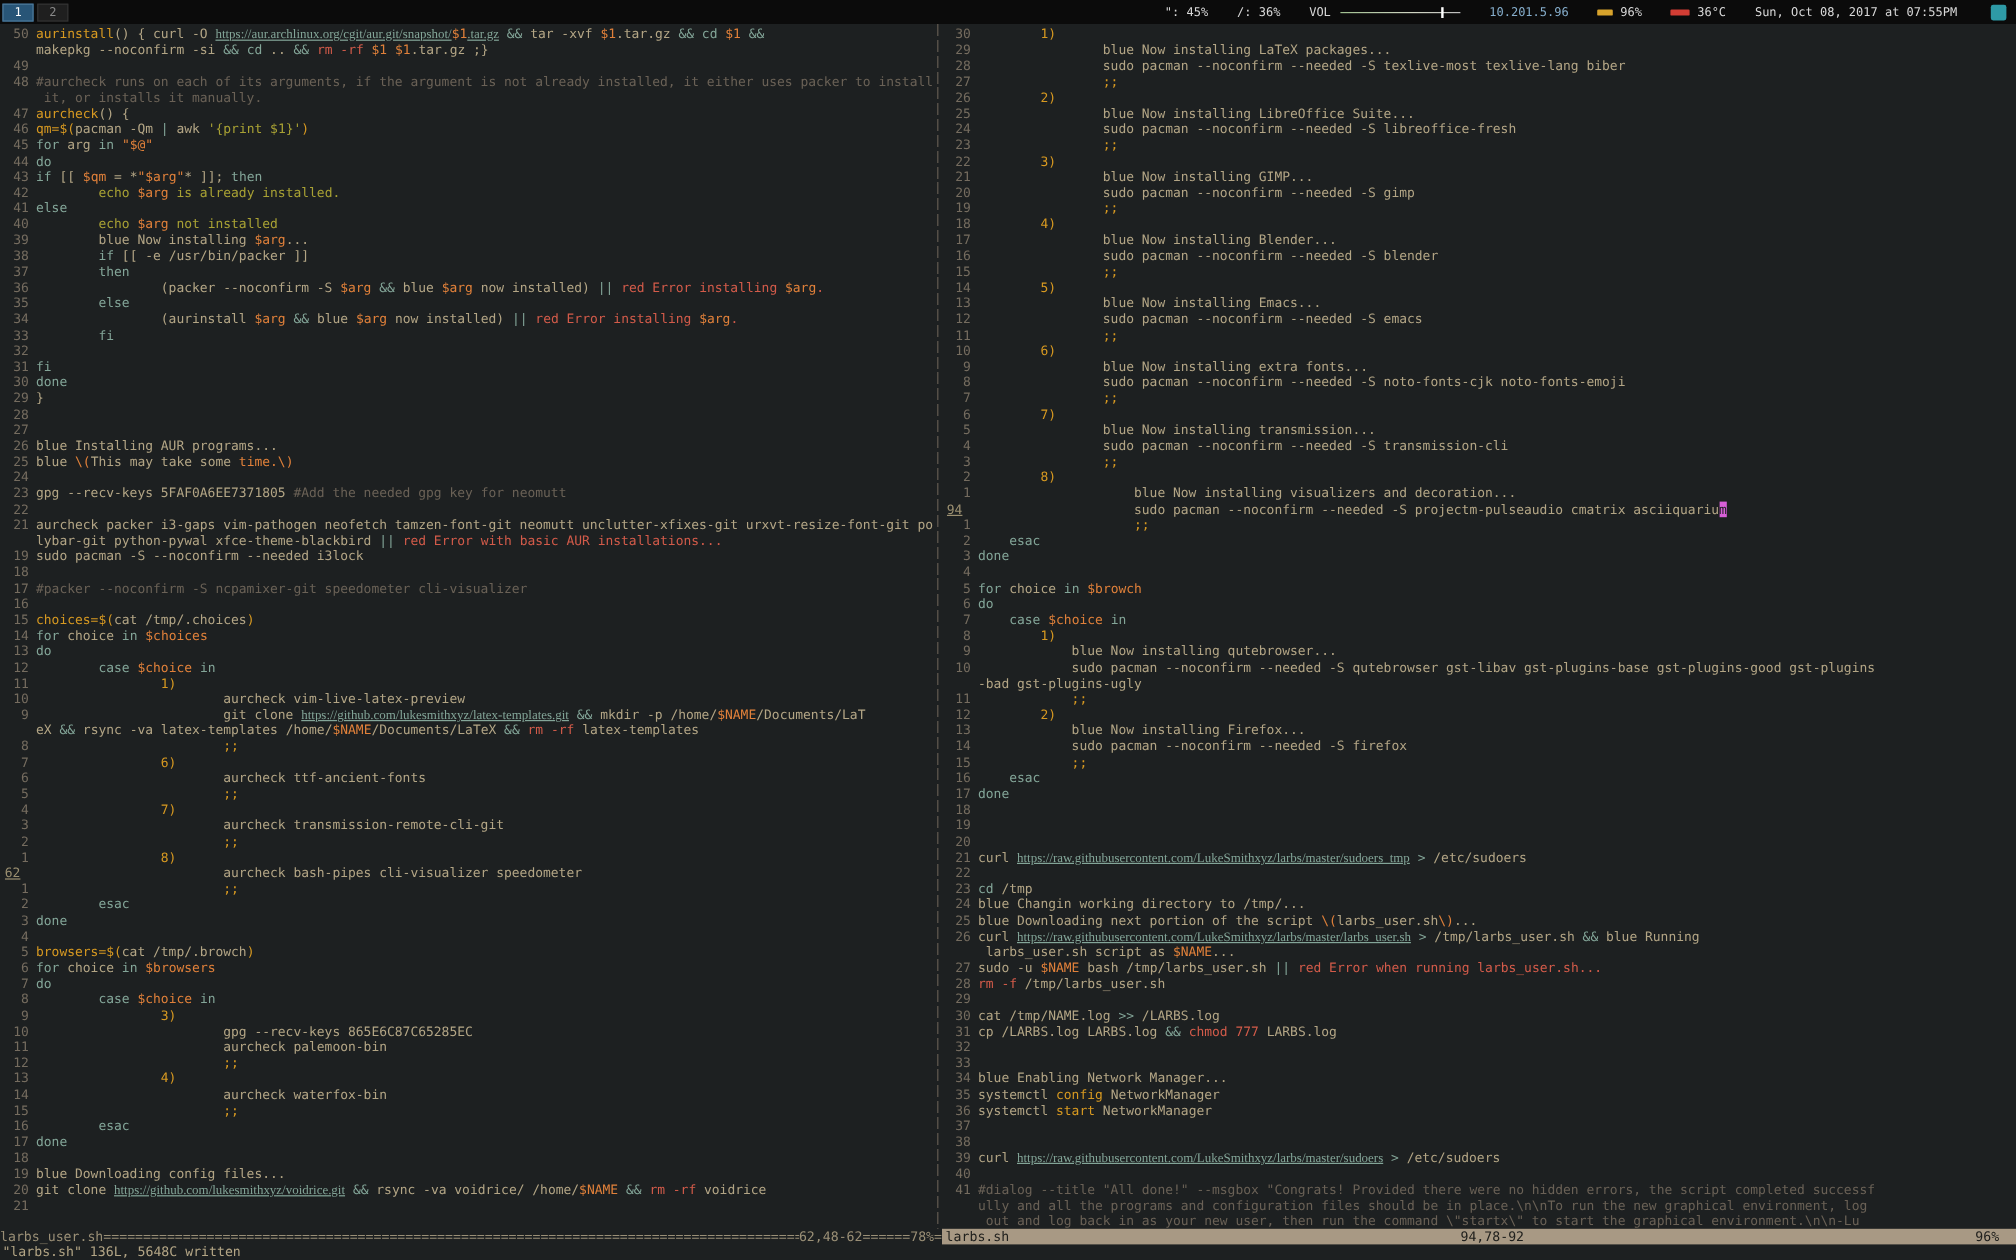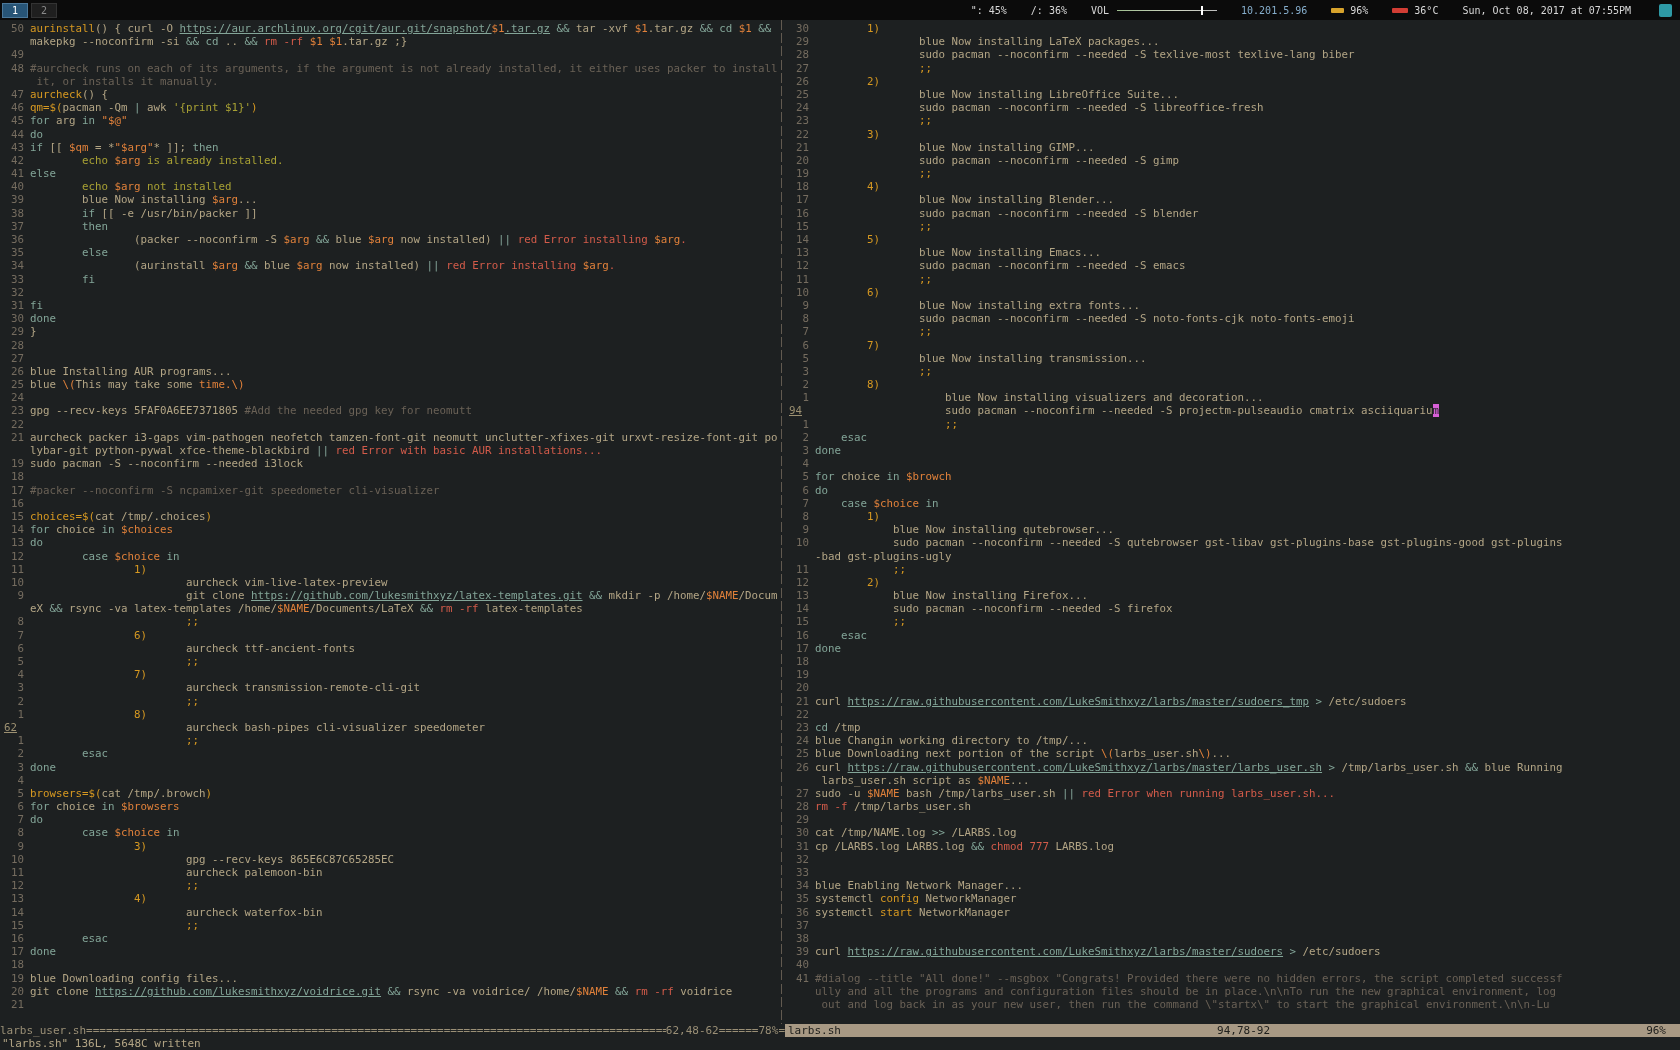--- a/index.html
+++ b/index.html
@@ -37,21 +37,21 @@
   .ln{display:inline-block;width:20px;margin-right:6px;text-align:right;color:#756c5f;}
   .ln.cur{text-align:left;width:23px;margin-right:3px;color:#9c9071;text-decoration:underline;}
 
   .s-f{color:#b3a585;}
   .s-c{color:#6a6156;}
   .s-k{color:#83a598;}
   .s-o{color:#e0803a;}
   .s-y{color:#d79921;}
   .s-g{color:#a8a134;}
   .s-r{color:#d35b4a;}
-  .s-u{color:#83a598;text-decoration:underline;}
+  .s-u{color:#83a598;text-decoration:underline;font-family:Liberation Serif, serif;}
   .s-x{background:#d75fd7;color:#1d2021;}
 
   
   .statusline{position:absolute;left:0;right:0;bottom:13px;height:13px;line-height:13px;
     display:flex;font-size:11px;white-space:pre;}
   .stl-left{width:785px;display:flex;overflow:hidden;color:#9a8f76;}
   .stl-left .fill{flex:1 1 0;min-width:0;overflow:hidden;}
   .stl-right{flex:1;display:flex;background:#a89984;color:#20201d;padding:0 14px 0 3px;}
   .stl-right .sp{flex:1;}
   .cmdline{position:absolute;left:2px;right:0;bottom:0;height:13px;line-height:13px;
@@ -188,20 +188,21 @@
       <div class="row"><span class="ln">14</span><span class="s-f">        </span><span class="s-y">5)</span></div>
       <div class="row"><span class="ln">13</span><span class="s-f">                blue Now installing Emacs...</span></div>
       <div class="row"><span class="ln">12</span><span class="s-f">                sudo pacman --noconfirm --needed -S emacs</span></div>
       <div class="row"><span class="ln">11</span><span class="s-f">                </span><span class="s-y">;;</span></div>
       <div class="row"><span class="ln">10</span><span class="s-f">        </span><span class="s-y">6)</span></div>
       <div class="row"><span class="ln">9</span><span class="s-f">                blue Now installing extra fonts...</span></div>
       <div class="row"><span class="ln">8</span><span class="s-f">                sudo pacman --noconfirm --needed -S noto-fonts-cjk noto-fonts-emoji</span></div>
       <div class="row"><span class="ln">7</span><span class="s-f">                </span><span class="s-y">;;</span></div>
       <div class="row"><span class="ln">6</span><span class="s-f">        </span><span class="s-y">7)</span></div>
       <div class="row"><span class="ln">5</span><span class="s-f">                blue Now installing transmission...</span></div>
+      <div class="row"><span class="ln">4</span><span class="s-f">                sudo pacman --noconfirm --needed -S transmission-cli</span></div>
       <div class="row"><span class="ln">3</span><span class="s-f">                </span><span class="s-y">;;</span></div>
       <div class="row"><span class="ln">2</span><span class="s-f">        </span><span class="s-y">8)</span></div>
       <div class="row"><span class="ln">1</span><span class="s-f">                    blue Now installing visualizers and decoration...</span></div>
       <div class="row"><span class="ln cur">94</span><span class="s-f">                    sudo pacman --noconfirm --needed -S projectm-pulseaudio cmatrix asciiquariu</span><span class="s-x">m</span></div>
       <div class="row"><span class="ln">1</span><span class="s-f">                    </span><span class="s-y">;;</span></div>
       <div class="row"><span class="ln">2</span><span class="s-f">    </span><span class="s-k">esac</span></div>
       <div class="row"><span class="ln">3</span><span class="s-k">done</span></div>
       <div class="row"><span class="ln">4</span></div>
       <div class="row"><span class="ln">5</span><span class="s-k">for</span><span class="s-f"> choice </span><span class="s-k">in</span><span class="s-f"> </span><span class="s-o">$browch</span></div>
       <div class="row"><span class="ln">6</span><span class="s-k">do</span></div>

